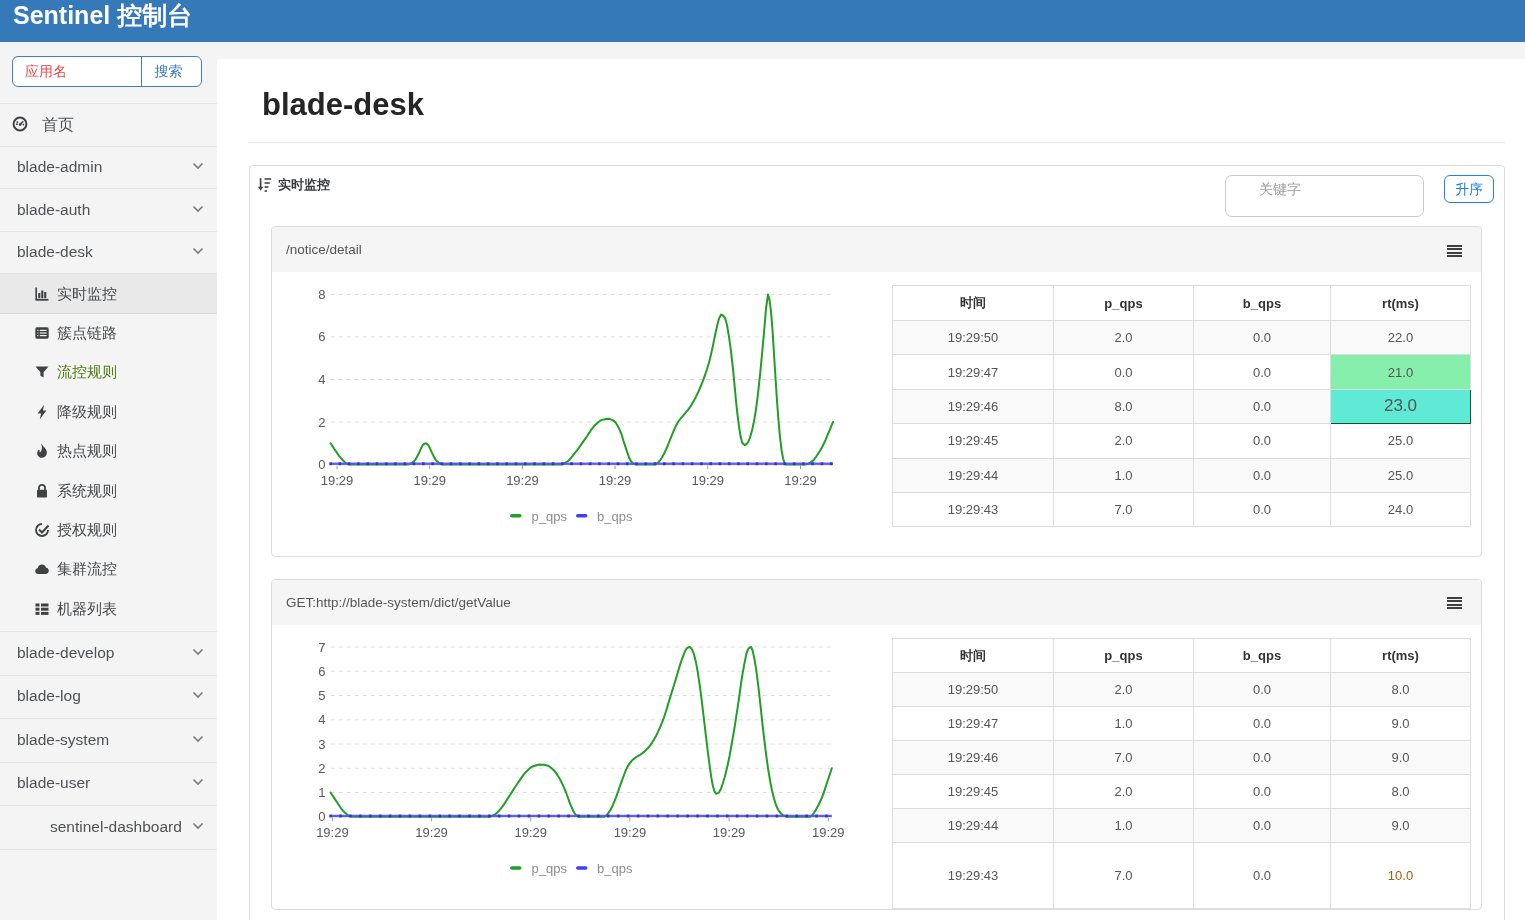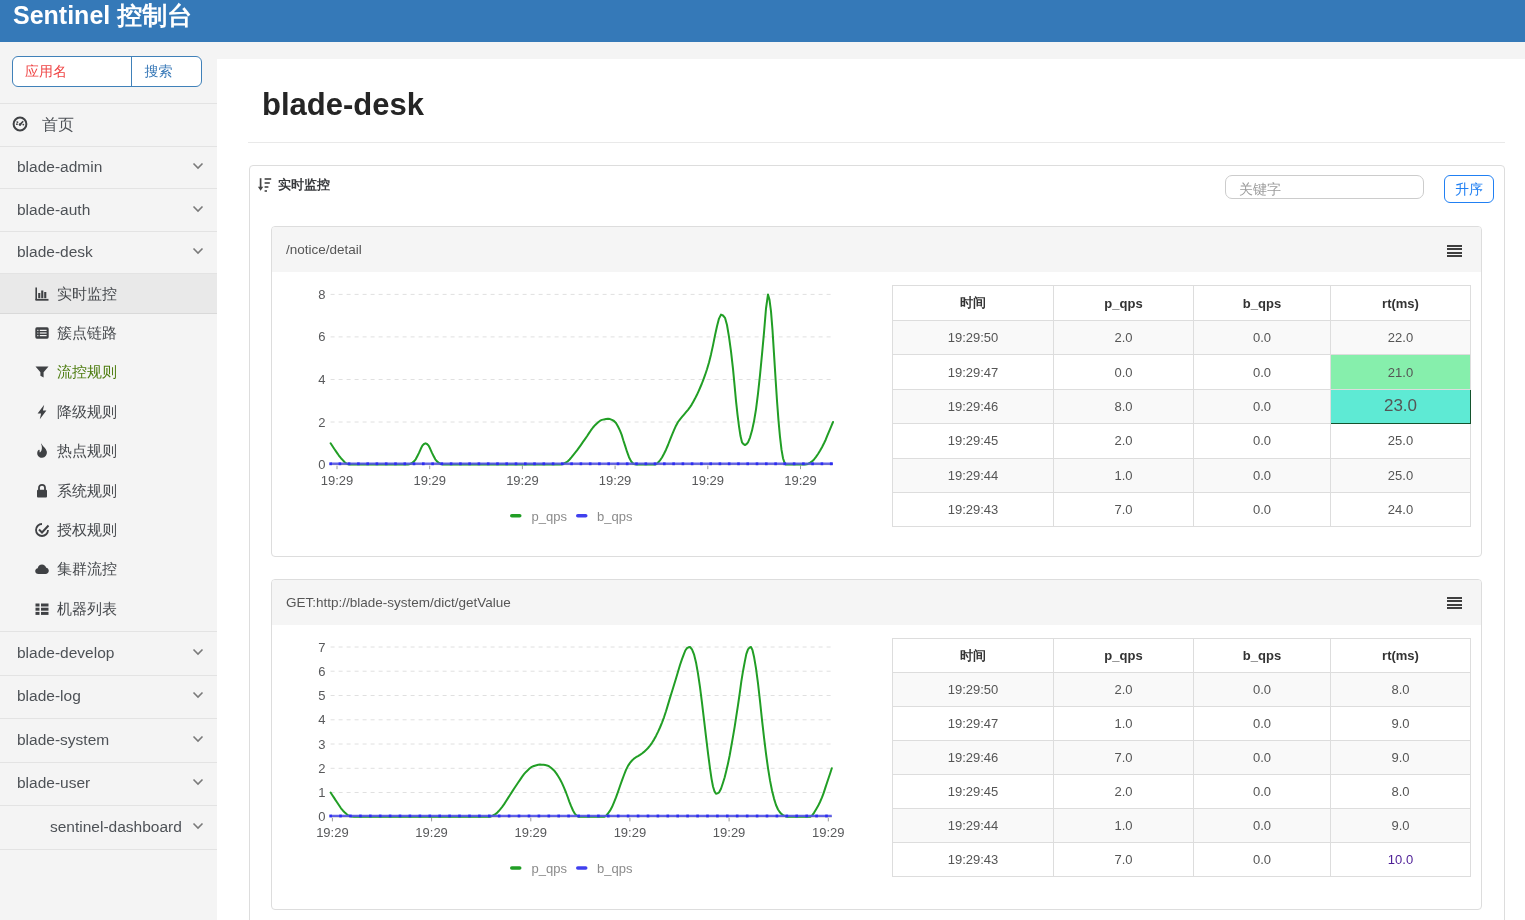--- a/index.html
+++ b/index.html
@@ -8,21 +8,21 @@
   font-family:"Liberation Sans", sans-serif; -webkit-font-smoothing:antialiased; }
 table th, table td { vertical-align:middle; }
 </style>
 </head>
 <body>
 <div style="position:absolute;left:0;top:0;width:1525px;height:42px;background:#3579b8;"></div>
 <div style="position:absolute;left:13px;top:2px;font-size:25px;font-weight:bold;color:#fff;line-height:27px;">Sentinel 控制台</div>
 <div style="position:absolute;left:0;top:42px;width:217px;height:878px;background:#f4f4f4;"></div>
 <div style="position:absolute;left:12px;top:56px;width:190px;height:31px;border:1px solid #4081b9;border-radius:6px;background:#fff;box-sizing:border-box;">
 <div style="position:absolute;left:0;top:0;width:136px;height:29px;line-height:29px;padding-left:12px;font-size:14px;color:#ef4444;">应用名</div>
-<div style="position:absolute;right:16px;top:0;width:53px;height:29px;border-left:1px solid #4081b9;line-height:29px;text-align:center;font-size:14px;color:#3a7ab8;">搜索</div>
+<div style="position:absolute;right:6px;top:0;width:53px;height:29px;border-left:1px solid #4081b9;line-height:29px;text-align:center;font-size:14px;color:#3a7ab8;">搜索</div>
 </div>
 <div style="position:absolute;left:0;top:102.6px;width:217px;height:1px;background:#e3e3e3;"></div>
 <div style="position:absolute;left:0;top:146px;width:217px;height:1px;background:#e3e3e3;"></div>
 <div style="position:absolute;left:0;top:188.4px;width:217px;height:1px;background:#e3e3e3;"></div>
 <div style="position:absolute;left:0;top:231px;width:217px;height:1px;background:#e3e3e3;"></div>
 <div style="position:absolute;left:0;top:273.4px;width:217px;height:1px;background:#e3e3e3;"></div>
 <div style="position:absolute;left:0;top:631.0px;width:217px;height:1px;background:#e3e3e3;"></div>
 <div style="position:absolute;left:0;top:674.5px;width:217px;height:1px;background:#e3e3e3;"></div>
 <div style="position:absolute;left:0;top:718.0px;width:217px;height:1px;background:#e3e3e3;"></div>
 <div style="position:absolute;left:0;top:761.5px;width:217px;height:1px;background:#e3e3e3;"></div>
@@ -130,21 +130,21 @@
 <div style="position:absolute;left:248.5px;top:165px;width:1256px;height:765px;border:1px solid #ddd;border-radius:4px;box-sizing:border-box;background:#fff;"></div>
 <svg style="position:absolute;left:257px;top:177px" width="15" height="15" viewBox="0 0 15 15" xmlns="http://www.w3.org/2000/svg">
 <line x1="3.6" y1="1.2" x2="3.6" y2="11.8" stroke="#454545" stroke-width="1.7"></line>
 <path d="M0.9 9.8 L3.6 13.8 L6.3 9.8 Z" fill="#454545"></path>
 <rect x="7.6" y="1.2" width="6.6" height="1.6" fill="#454545"></rect>
 <rect x="7.6" y="5.2" width="5.2" height="1.6" fill="#454545"></rect>
 <rect x="7.6" y="9.2" width="3.8" height="1.6" fill="#454545"></rect>
 <rect x="7.6" y="13.2" width="2.4" height="1.6" fill="#454545"></rect>
 </svg>
 <div style="position:absolute;left:278px;top:177px;height:16px;line-height:16px;font-size:13px;font-weight:bold;color:#37393c;">实时监控</div>
-<div style="position:absolute;left:1225px;top:175px;width:199px;height:24px;border:1px solid #ccc;border-radius:7px;box-sizing:border-box;background:#fff;">
+<div style="position:absolute;left:1225px;top:175px;width:199px;height:42px;border:1px solid #ccc;border-radius:7px;box-sizing:border-box;background:#fff;padding-left:20px;">
     <span style="display:block;margin:5px 0 0 13px;font-size:14px;color:#9c9c9c;">关键字</span>
   </div>
 <div style="position:absolute;left:1444px;top:175px;width:50px;height:28px;border:1px solid #2180f3;border-radius:6px;box-sizing:border-box;text-align:center;line-height:26px;font-size:14px;color:#2180f3;background:#fff;">升序</div>
 <div style="position:absolute;left:271px;top:226px;width:1211px;height:331px;border:1px solid #ddd;border-radius:4px;box-sizing:border-box;background:#fff;"></div>
 <div style="position:absolute;left:272px;top:227px;width:1209px;height:45px;background:#f5f5f5;border-radius:3px 3px 0 0;"></div>
 <div style="position:absolute;left:286px;top:227px;height:45px;line-height:45px;font-size:13.5px;color:#565656;">/notice/detail</div>
 <div style="position:absolute;left:1446.5px;top:245.2px;width:15px;height:12px;">
     <div style="position:absolute;left:0;top:0.0px;width:15px;height:2px;background:#3f3f3f;"></div>
     <div style="position:absolute;left:0;top:3.2px;width:15px;height:2px;background:#3f3f3f;"></div>
     <div style="position:absolute;left:0;top:6.4px;width:15px;height:2px;background:#3f3f3f;"></div>
@@ -415,17 +415,17 @@
 <tr>
           <td style="height:33px;border:1px solid #ddd;background:#f9f9f9;font-size:13px;color:#555;text-align:center;padding:0;">19:29:44</td>
           <td style="height:33px;border:1px solid #ddd;background:#f9f9f9;font-size:13px;color:#555;text-align:center;padding:0;">1.0</td>
           <td style="height:33px;border:1px solid #ddd;background:#f9f9f9;font-size:13px;color:#555;text-align:center;padding:0;">0.0</td>
           <td style="height:33px;border:1px solid #ddd;background:#f9f9f9;font-size:13px;color:#555;text-align:center;padding:0;">9.0</td>
         </tr>
 <tr>
           <td style="height:33px;border:1px solid #ddd;background:#fff;font-size:13px;color:#555;text-align:center;padding:0;">19:29:43</td>
           <td style="height:33px;border:1px solid #ddd;background:#fff;font-size:13px;color:#555;text-align:center;padding:0;">7.0</td>
           <td style="height:33px;border:1px solid #ddd;background:#fff;font-size:13px;color:#555;text-align:center;padding:0;">0.0</td>
-          <td style="height:33px;border:1px solid #ddd;background:#fff;font-size:13px;color:#4c1d95;text-align:center;padding:0;">10.0</td>
+          <td style="height:33px;border:1px solid #ddd;background:#fff;font-size:13px;color:#a16207;text-align:center;padding:16px;">10.0</td>
         </tr>
 </tbody>
     </table>
   </div>
 
 </body></html>

